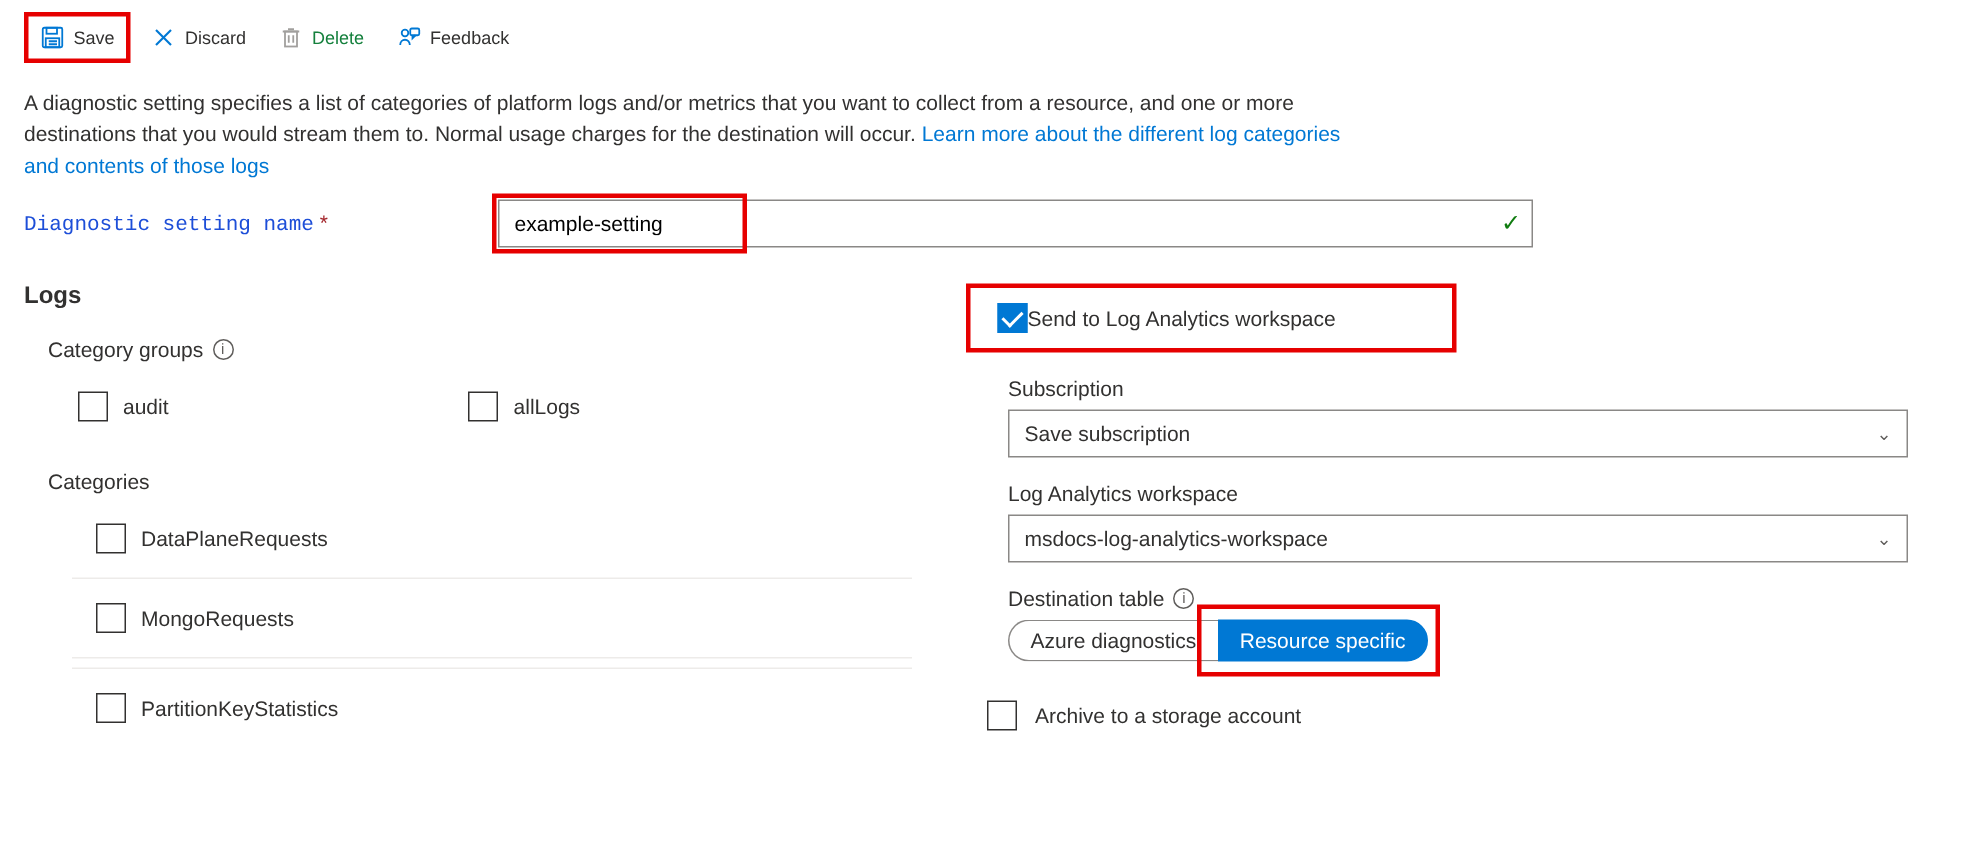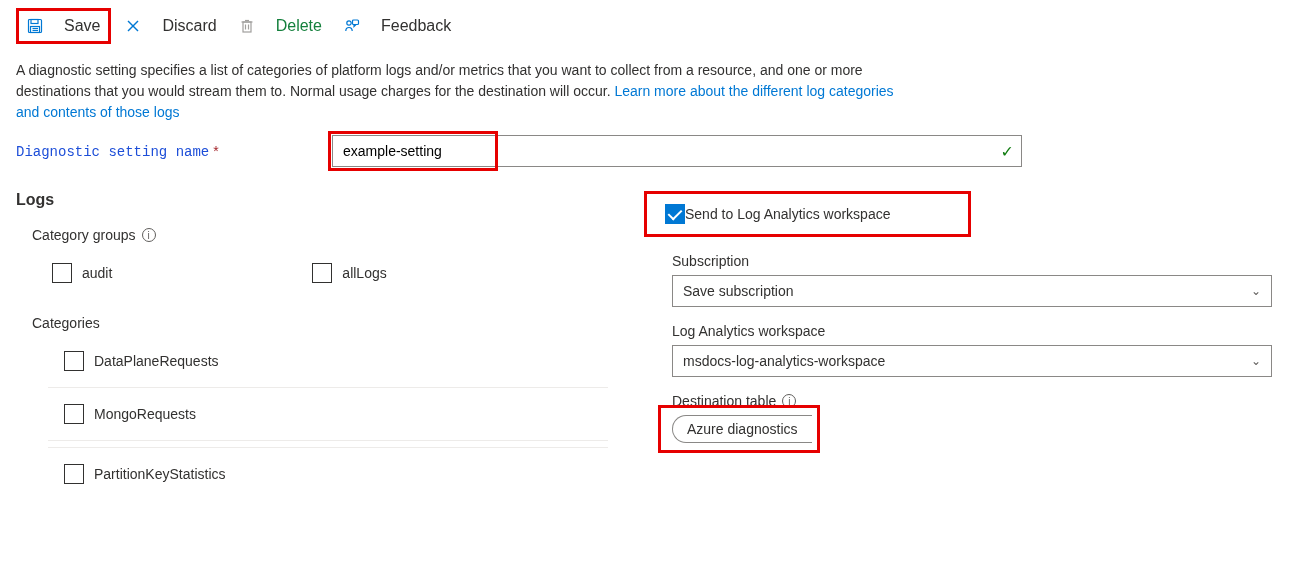--- a/index.html
+++ b/index.html
@@ -13,24 +13,24 @@
   }
   .toolbar {
     display: flex;
     align-items: center;
     gap: 6px;
     padding: 8px 16px 6px 16px;
   }
   .tb-btn {
     display: inline-flex;
     align-items: center;
-    gap: 21px;
+    gap: 6px;
     padding: 6px 8px;
     cursor: pointer;
-    font-size: 16px;
+    font-size: 12px;
     color: #323130;
   }
   .tb-btn.disabled { color: #15803d; cursor: default; justify-content: center; }
   .tb-btn svg { width: 16px; height: 16px; }
   .highlight-red { border: 3px solid #e60000; }
   .desc-block { padding: 10px 16px 0 16px; max-width: 920px; line-height: 1.5; color:#323130;}
   .desc-block a { color: #0078d4; text-decoration: none; }
   .form-row {
     display: flex;
     align-items: center;
@@ -280,18 +280,23 @@
       </div>
     </div>
 
     <div class="field-block narrow">
       <div class="field-label">
         <span>Destination table</span>
         <span class="info-icon">i</span>
       </div>
       <div class="pill-group">
         <div class="pill left">Azure diagnostics</div>
+        <div class="pill right selected">Resource specific</div>
         <div class="pill-highlight"></div>
       </div>
     </div>
 
+    <div class="dest-cb-row">
+      <div class="cb"></div>
+      <span>Archive to a storage account</span>
+    </div>
   </div>
 </div>
 
 </body></html>

